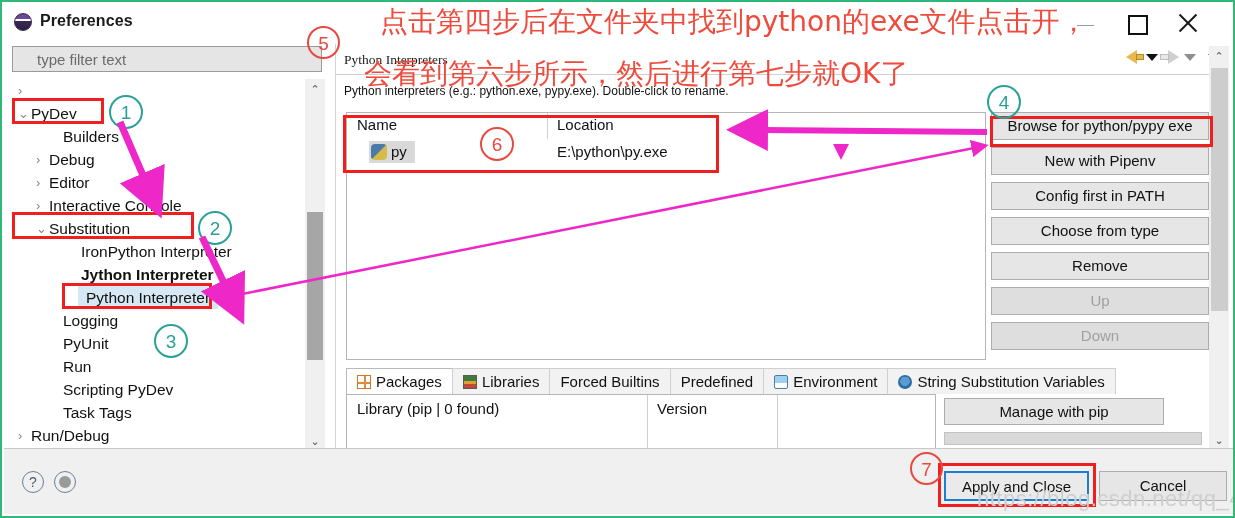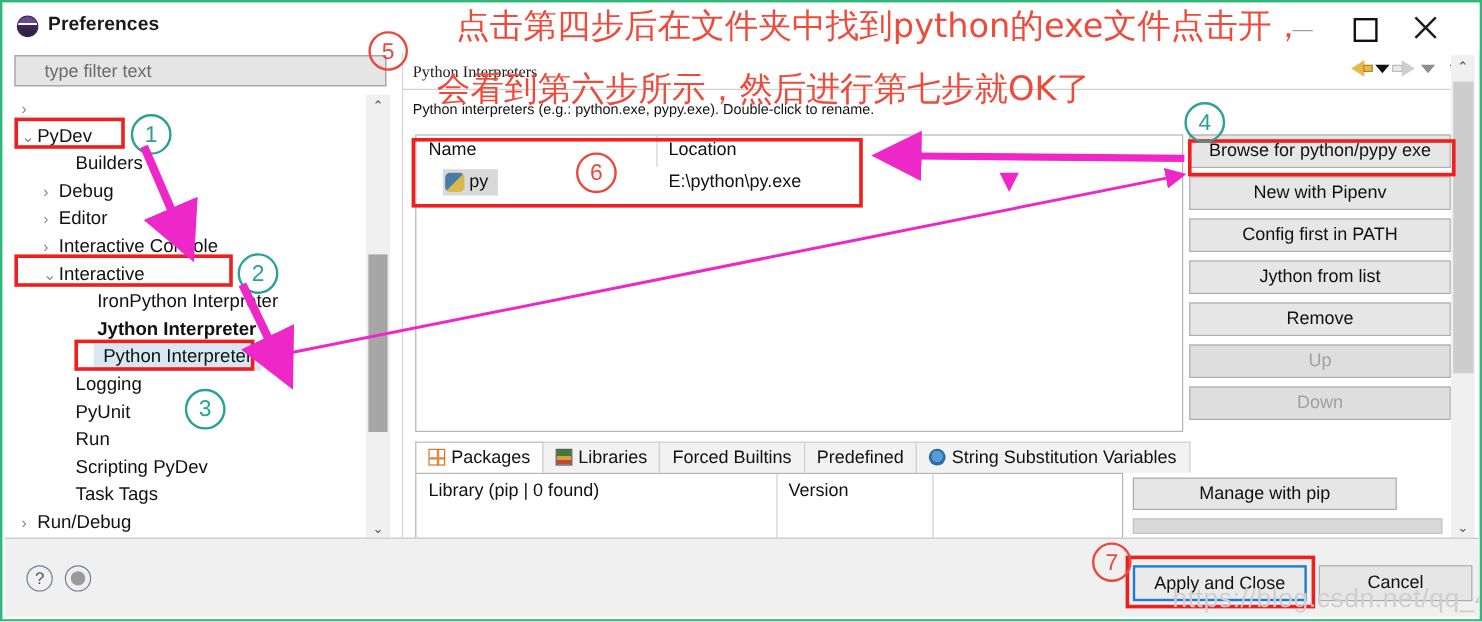--- a/index.html
+++ b/index.html
@@ -374,21 +374,21 @@
         <div class="tree-item">
           <span class="arrow" style="left: 23px;">›</span>
           <span class="lbl" style="left: 36px;">Editor</span>
         </div>
         <div class="tree-item">
           <span class="arrow" style="left: 23px;">›</span>
           <span class="lbl" style="left: 36px;">Interactive Console</span>
         </div>
         <div class="tree-item">
           <span class="arrow" style="left: 23px;">⌄</span>
-          <span class="lbl" style="left: 36px;">Interactive</span>
+          <span class="lbl" style="left: 36px;">Substitution</span>
         </div>
         <div class="tree-item">
           <span class="lbl" style="left: 68px;">IronPython Interpreter</span>
         </div>
         <div class="tree-item">
           <span class="lbl" style="left: 68px; font-weight: bold;">Jython Interpreter</span>
         </div>
         <div class="tree-item sel">
           <span class="lbl" style="left: 65px;">Python Interpreter</span>
         </div>
@@ -434,31 +434,32 @@
         <div class="cell-name">py</div>
         <div class="py-icon"></div>
         <div class="cell-loc">E:\python\py.exe</div>
       </div>
     </div>
 
     <div class="btn-col" id="action-buttons">
         <div class="eclipse-btn">Browse for python/pypy exe</div>
         <div class="eclipse-btn">New with Pipenv</div>
         <div class="eclipse-btn">Config first in PATH</div>
-        <div class="eclipse-btn">Jython from list</div>
+        <div class="eclipse-btn">Choose from type</div>
         <div class="eclipse-btn">Remove</div>
         <div class="eclipse-btn disabled">Up</div>
         <div class="eclipse-btn disabled">Down</div>
       </div>
 
     <div class="tabs" id="tabs-row">
         <div class="tab active"><span class="ticon packages"></span><span>Packages</span></div>
         <div class="tab"><span class="ticon libraries"></span><span>Libraries</span></div>
         <div class="tab"><span>Forced Builtins</span></div>
         <div class="tab"><span>Predefined</span></div>
+        <div class="tab"><span class="ticon environment"></span><span>Environment</span></div>
         <div class="tab"><span class="ticon strsub"></span><span>String Substitution Variables</span></div>
       </div>
 
     <div class="pkg-list">
       <div class="pkg-h pkg-h-lib">Library (pip | 0 found)</div>
       <div class="pkg-div1"></div>
       <div class="pkg-h pkg-h-ver">Version</div>
       <div class="pkg-div2"></div>
     </div>
 

